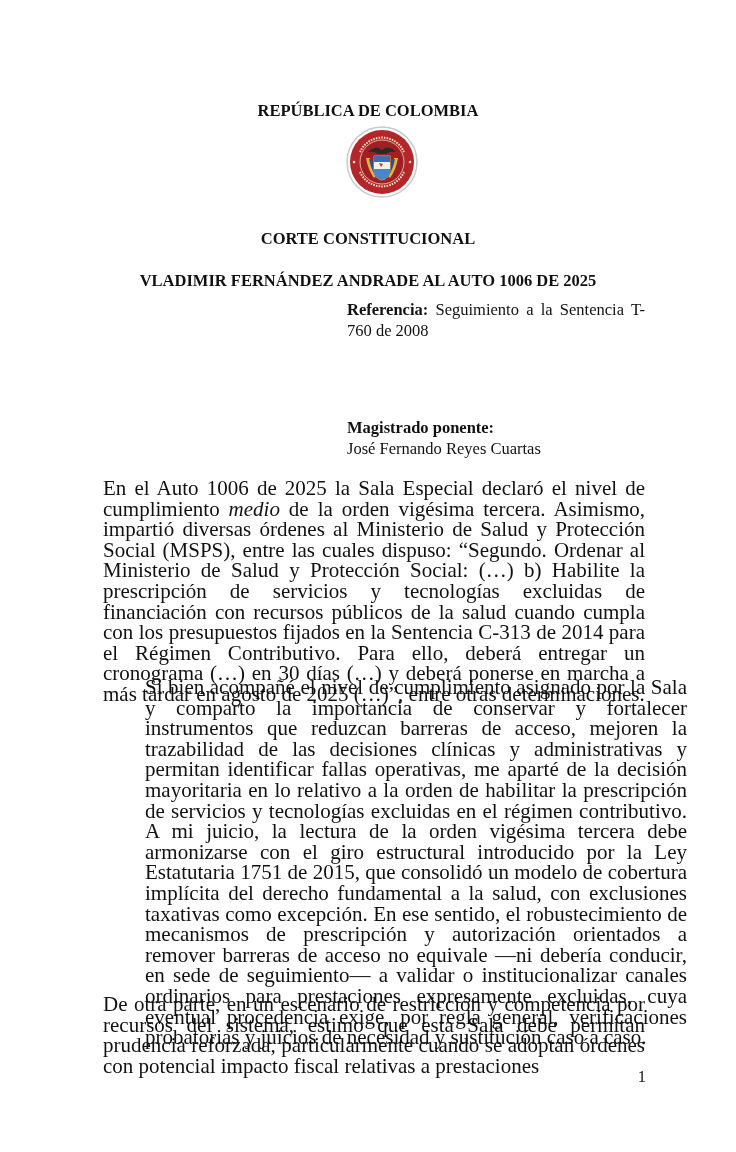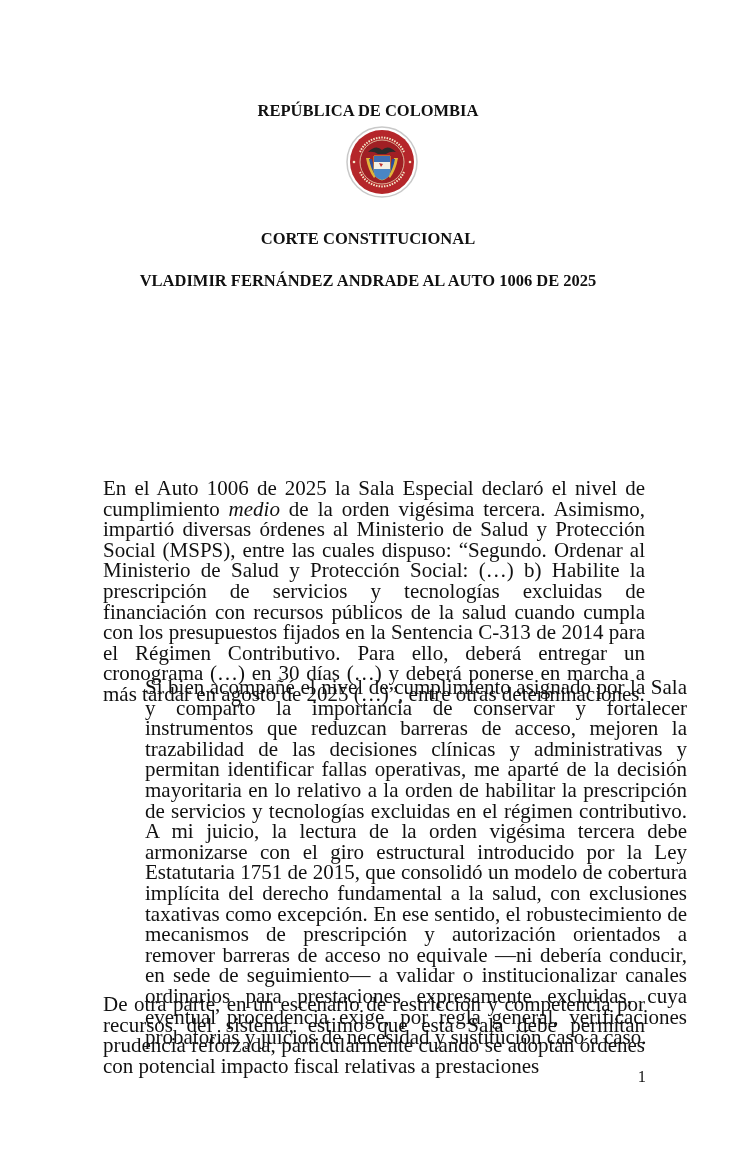--- a/index.html
+++ b/index.html
@@ -94,22 +94,30 @@
       <rect x="28" y="36" width="16" height="7" fill="#f4f0e4"></rect>
       <path d="M33 37 L35 41 L37 38 Z" fill="#c03030"></path>
       <path d="M28 43 L44 43 L44 46 Q44 52 36 54 Q28 52 28 46 Z" fill="#4a86c5"></path>
     </svg>
   </div>
 
   <div class="center-head" style="top:200px;margin-top:29px;">CORTE CONSTITUCIONAL</div>
 
   <div class="center-head" style="top:259px;margin-top:12px;">VLADIMIR FERNÁNDEZ ANDRADE AL AUTO 1006 DE 2025</div>
 
+  <div class="ref-block" style="top:300px;">
+    <b>Referencia:</b>
+    <span>Seguimiento a la Sentencia T-760 de 2008</span>
+  </div>
 
 
+  <div class="ref-block" style="top:418px;">
+    <b style="display:block;">Magistrado ponente:</b>
+    <span>José Fernando Reyes Cuartas</span>
+  </div>
 
   <div class="para" style="top:478px;">
     <p><span>En el Auto 1006 de 2025 la Sala Especial declaró el nivel de cumplimiento </span><i>medio</i><span> de la orden vigésima tercera. Asimismo, impartió diversas órdenes al Ministerio de Salud y Protección Social (MSPS), entre las cuales dispuso: “Segundo. Ordenar al Ministerio de Salud y Protección Social: (…) b) Habilite la prescripción de servicios y tecnologías excluidas de financiación con recursos públicos de la salud cuando cumpla con los presupuestos fijados en la Sentencia C-313 de 2014 para el Régimen Contributivo. Para ello, deberá entregar un cronograma (…) en 30 días (…) y deberá ponerse en marcha a más tardar en agosto de 2025 (…)”, entre otras determinaciones.</span></p>
   </div>
 
   <div class="para" style="top:677px;margin-left:42px;">
     <p>Si bien acompañé el nivel de cumplimiento asignado por la Sala y comparto la importancia de conservar y fortalecer instrumentos que reduzcan barreras de acceso, mejoren la trazabilidad de las decisiones clínicas y administrativas y permitan identificar fallas operativas, me aparté de la decisión mayoritaria en lo relativo a la orden de habilitar la prescripción de servicios y tecnologías excluidas en el régimen contributivo. A mi juicio, la lectura de la orden vigésima tercera debe armonizarse con el giro estructural introducido por la Ley Estatutaria 1751 de 2015, que consolidó un modelo de cobertura implícita del derecho fundamental a la salud, con exclusiones taxativas como excepción. En ese sentido, el robustecimiento de mecanismos de prescripción y autorización orientados a remover barreras de acceso no equivale —ni debería conducir, en sede de seguimiento— a validar o institucionalizar canales ordinarios para prestaciones expresamente excluidas, cuya eventual procedencia exige, por regla general, verificaciones probatorias y juicios de necesidad y sustitución caso a caso.</p>
   </div>
 
   <div class="para" style="top:994px;">

